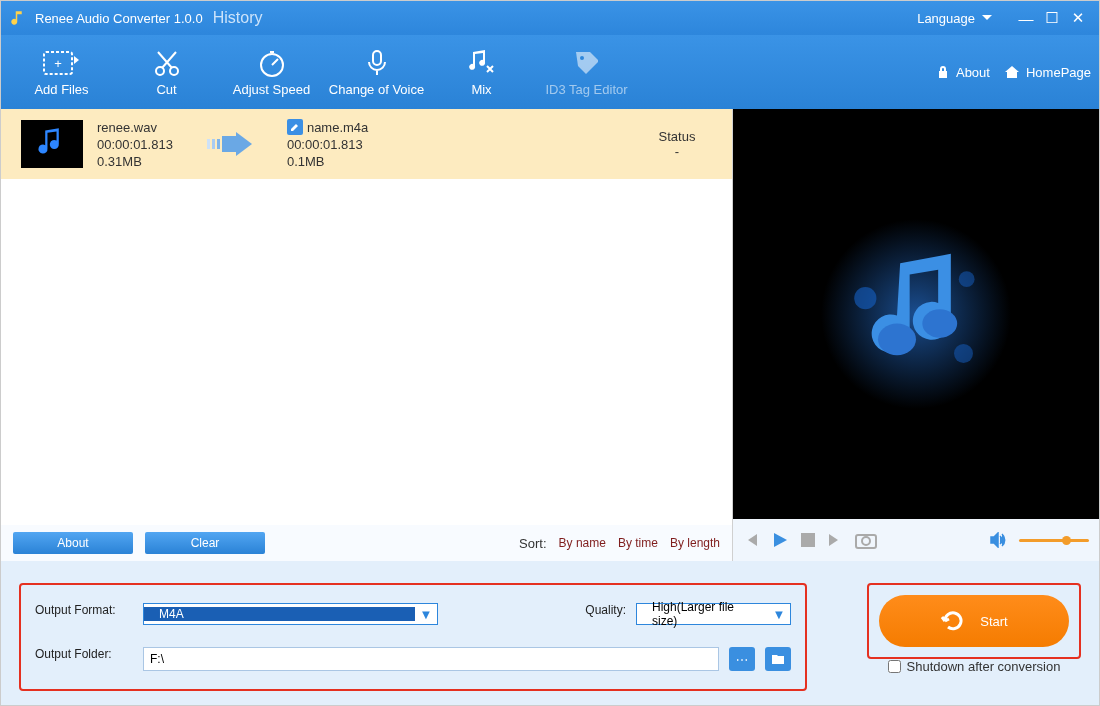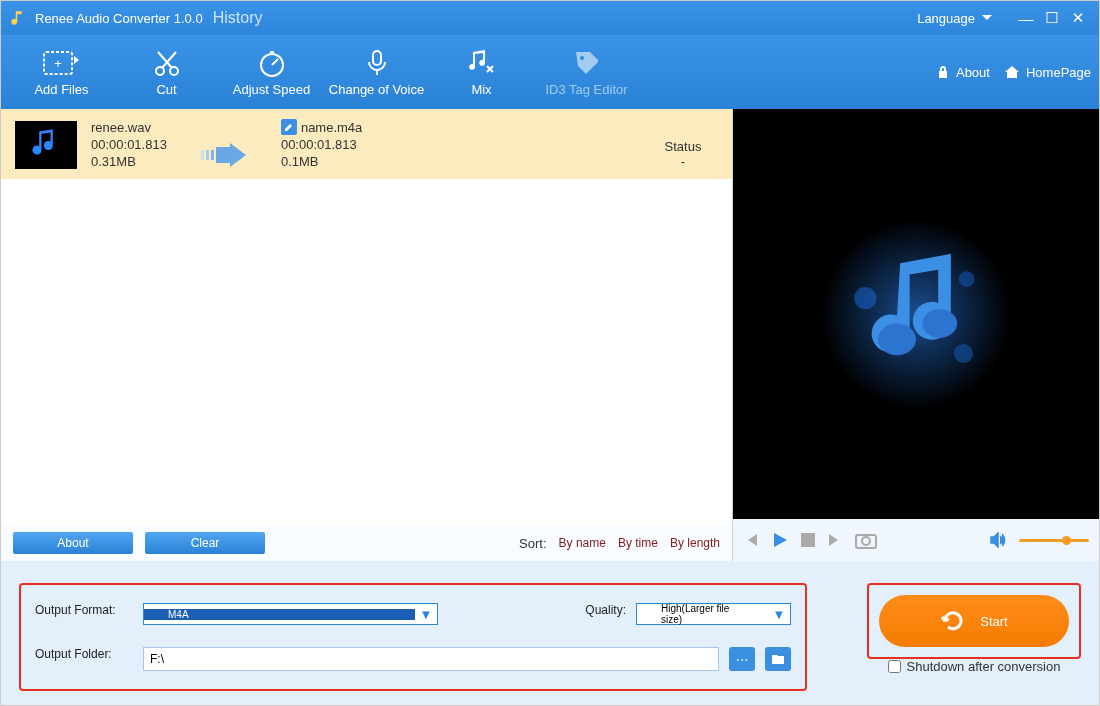--- a/index.html
+++ b/index.html
@@ -13,21 +13,21 @@
 .titlebar .winbtn{width:26px;text-align:center;font-size:15px;cursor:pointer}
 .toolbar{height:74px;background:linear-gradient(#3a93e6,#2a82d6);display:flex;align-items:center;padding:0 8px;color:#fff}
 .tool{width:105px;display:flex;flex-direction:column;align-items:center;gap:4px;cursor:pointer;font-size:12px}
 .tool.disabled{opacity:.55;cursor:default}
 .tool svg{height:30px}
 .tb-spacer{flex:1}
 .tb-link{display:flex;align-items:center;gap:6px;margin-left:14px;cursor:pointer;font-size:13px}
 .main{flex:1;display:flex;min-height:0}
 .left{flex:1;display:flex;flex-direction:column;border-right:1px solid #d0d0d0}
 .filelist{flex:1;overflow:auto;background:#fff}
-.row{display:flex;align-items:flex-end;background:#fdebc0;padding:10px 14px;gap:14px}
+.row{display:flex;align-items:center;background:#fdebc0;padding:10px 20px;gap:14px}
 .thumb{width:62px;height:48px;background:#000;display:flex;align-items:center;justify-content:center}
 .src,.dst{display:flex;flex-direction:column;gap:2px;font-size:12px;color:#333}
 .arrow{margin:0 18px}
 .dst .fn{display:flex;align-items:center;gap:4px}
 .editicon{width:16px;height:16px;background:#3b8fe4;display:flex;align-items:center;justify-content:center;border-radius:2px}
 .status-col{margin-left:auto;text-align:center;font-size:12px;color:#333;width:70px}
 .listbar{height:36px;display:flex;align-items:center;padding:0 12px;gap:12px;color:#333;background:#f8fbff}
 .btn{height:22px;width:120px;background:linear-gradient(#52a6f2,#2a82d6);color:#fff;border:none;font-size:12px;cursor:pointer;border-radius:2px}
 .listbar .spacer{flex:1}
 .sortlink{cursor:pointer;font-size:12px;color:#7f1d1d;margin:0 0}
@@ -36,21 +36,21 @@
 .controls{height:42px;display:flex;align-items:center;padding:0 10px;gap:12px;background:#f0f6fd}
 .ctrl{cursor:pointer;color:#3a8fe0}
 .ctrl.dis{color:#aaa}
 .volslider{width:70px;height:3px;background:#f39c2a;position:relative;border-radius:2px}
 .volslider::after{content:"";position:absolute;right:18px;top:-3px;width:9px;height:9px;background:#f39c2a;border-radius:50%}
 .bottom{background:#e3effb;padding:22px 18px 14px;display:flex;gap:60px;align-items:flex-start}
 .outbox{border:2px solid #e53020;border-radius:4px;padding:18px 14px;flex:1;display:flex;flex-direction:column;gap:22px}
 .frow{display:flex;align-items:flex-start;gap:10px}
 .lbl{width:98px;font-size:12px;color:#222}
 .combo{height:22px;border:1px solid #2d86dc;display:flex;align-items:center;position:relative;background:#fff;cursor:pointer}
-.combo .val{padding:0 24px;font-size:10px;flex:1}
+.combo .val{padding:0 15px;font-size:12px;flex:1}
 .combo .arr{width:22px;display:flex;align-items:center;justify-content:center;color:#2d86dc}
 .fmt{width:295px}
 .fmt .val{background:#1a5fb4;color:#fff}
 .qual{width:155px}
 .folder{flex:1;height:24px;border:1px solid #aac6e4;background:#fff;padding:0 6px;font-size:12px;outline:none}
 .ibtn{width:26px;height:24px;background:#3a8fe0;border:none;border-radius:3px;display:flex;align-items:center;justify-content:center;cursor:pointer;color:#fff}
 .startwrap{display:flex;flex-direction:column;align-items:center;}
 .startbox{border:2px solid #e53020;border-radius:4px;padding:10px}
 .startbtn{width:190px;height:52px;background:linear-gradient(#ff8c1a,#f57c00);border:none;border-radius:26px;color:#fff;font-size:24px;display:flex;align-items:center;justify-content:center;gap:14px;cursor:pointer}
 .chk{display:flex;align-items:center;gap:6px;font-size:12px;color:#333}

